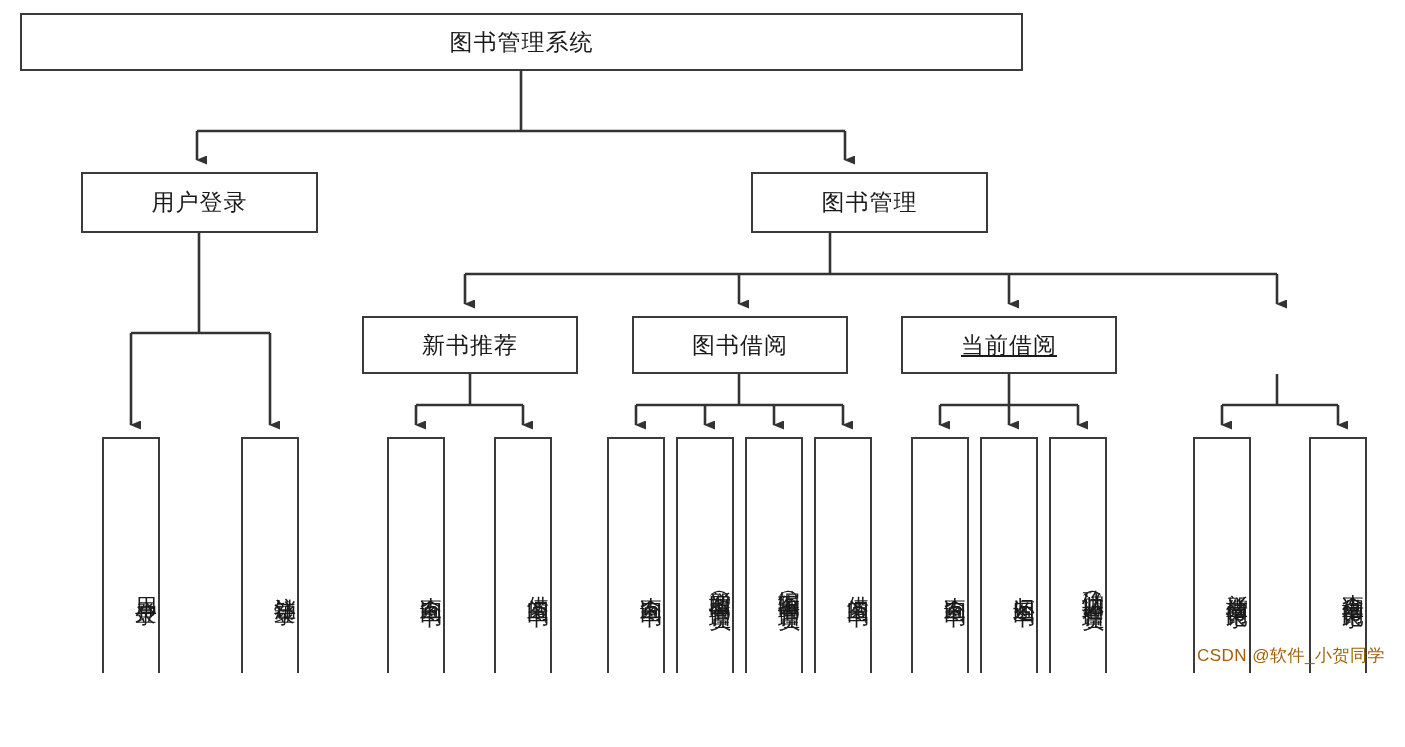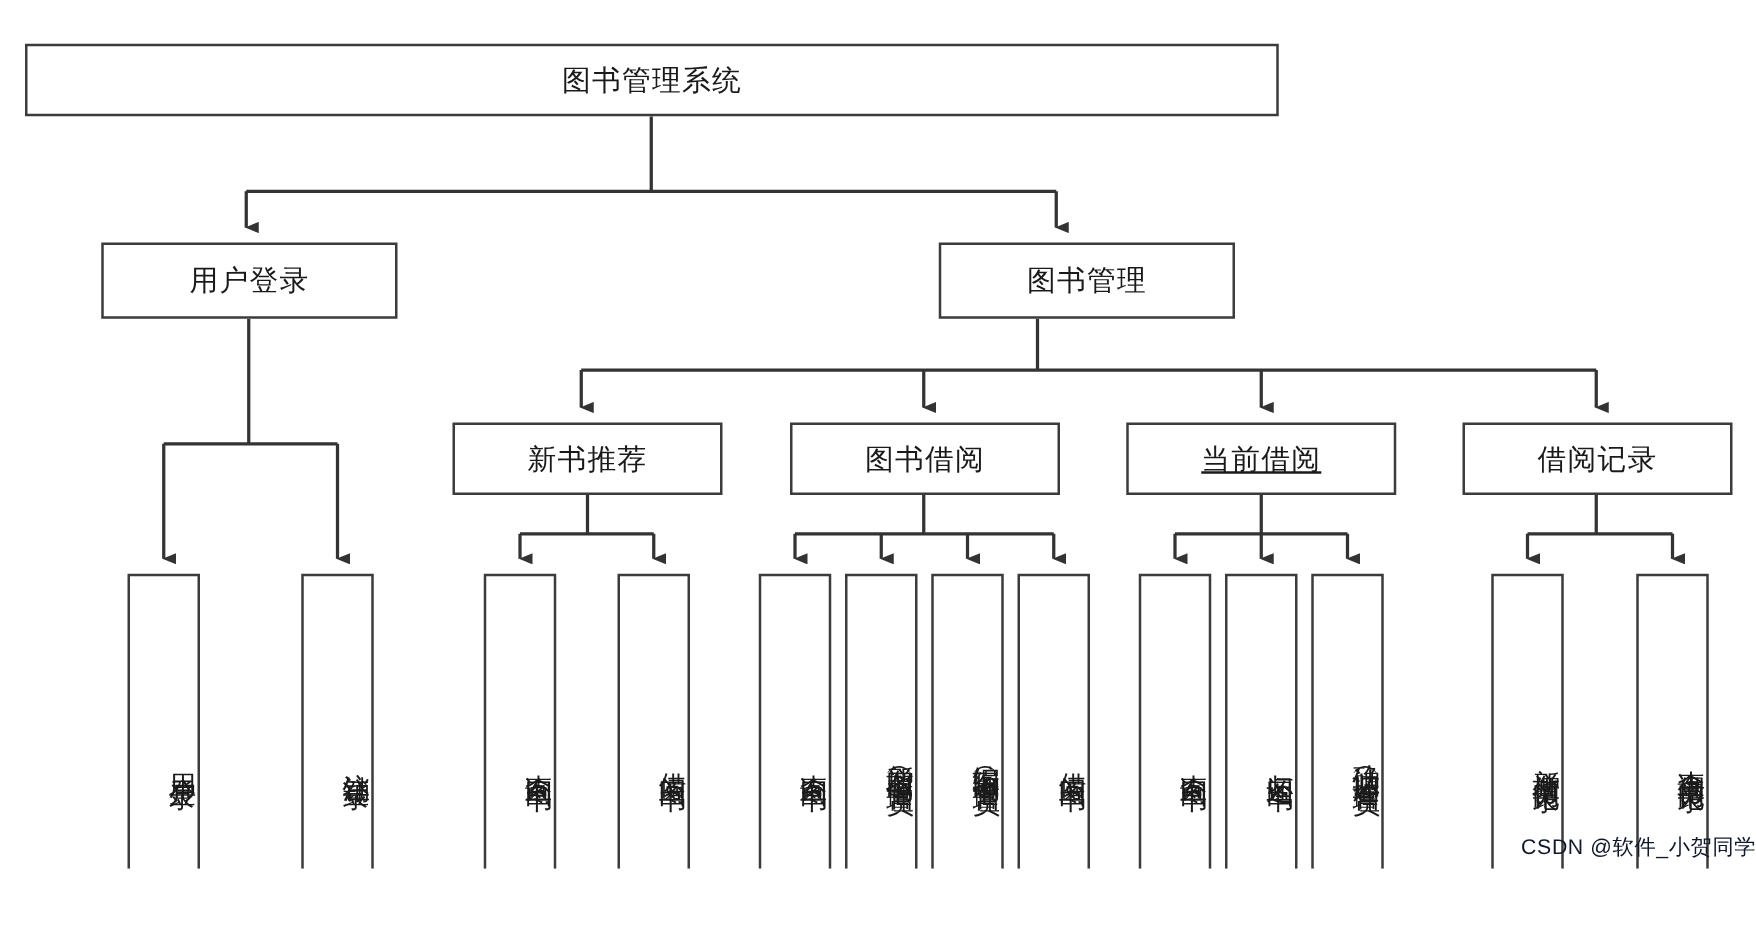--- a/index.html
+++ b/index.html
@@ -9,21 +9,20 @@
   }
   body {
     font-family: "Liberation Sans", "DejaVu Sans", sans-serif;
   }
   #diagram-root {
     position: relative;
     width: 1405px;
     height: 673px;
     background: #ffffff;
     overflow: hidden;
-    margin-top: 22px;
   }
   #connector-layer {
     position: absolute;
     left: 0;
     top: 0;
     width: 1405px;
     height: 747px;
   }
   .node {
     position: absolute;
@@ -53,24 +52,24 @@
     writing-mode: vertical-rl;
     text-orientation: upright;
     line-height: 1.05;
     white-space: nowrap;
   }
   .node-label {
     white-space: nowrap;
   }
   #watermark {
     position: absolute;
-    right: 0;
+    right: 20px;
     bottom: 6px;
     font-size: 17px;
-    color: #0f172a;
+    color: #a16207;
     letter-spacing: 0.5px;
     white-space: nowrap;
     pointer-events: none;
   }
 </style>
 </head>
 <body>
 
 <div id="diagram-root">
 
@@ -137,23 +136,20 @@
 
   <div class="node horizontal" style="left:632px; top:316px; width:216px; height:58px;">
     <span class="node-label">图书借阅</span>
   </div>
   <div class="node horizontal" style="left:362px; top:316px; width:216px; height:58px;">
     <span class="node-label">新书推荐</span>
   </div>
   <div class="node horizontal" style="left:901px; top:316px; width:216px; height:58px;text-decoration:underline;">
     <span class="node-label">当前借阅</span>
   </div>
-  <div class="node horizontal" style="left:1170px; top:316px; width:216px; height:58px;">
-    <span class="node-label">借阅记录</span>
-  </div>
 
   <div class="node vertical" style="left:102px; top:437px; width:58px; height:296px;">
     <span class="node-label">用户登录</span>
   </div>
   <div class="node vertical" style="left:241px; top:437px; width:58px; height:296px;">
     <span class="node-label">注销登录</span>
   </div>
 
   <div class="node vertical" style="left:387px; top:437px; width:58px; height:296px;">
     <span class="node-label">查询图书</span>

